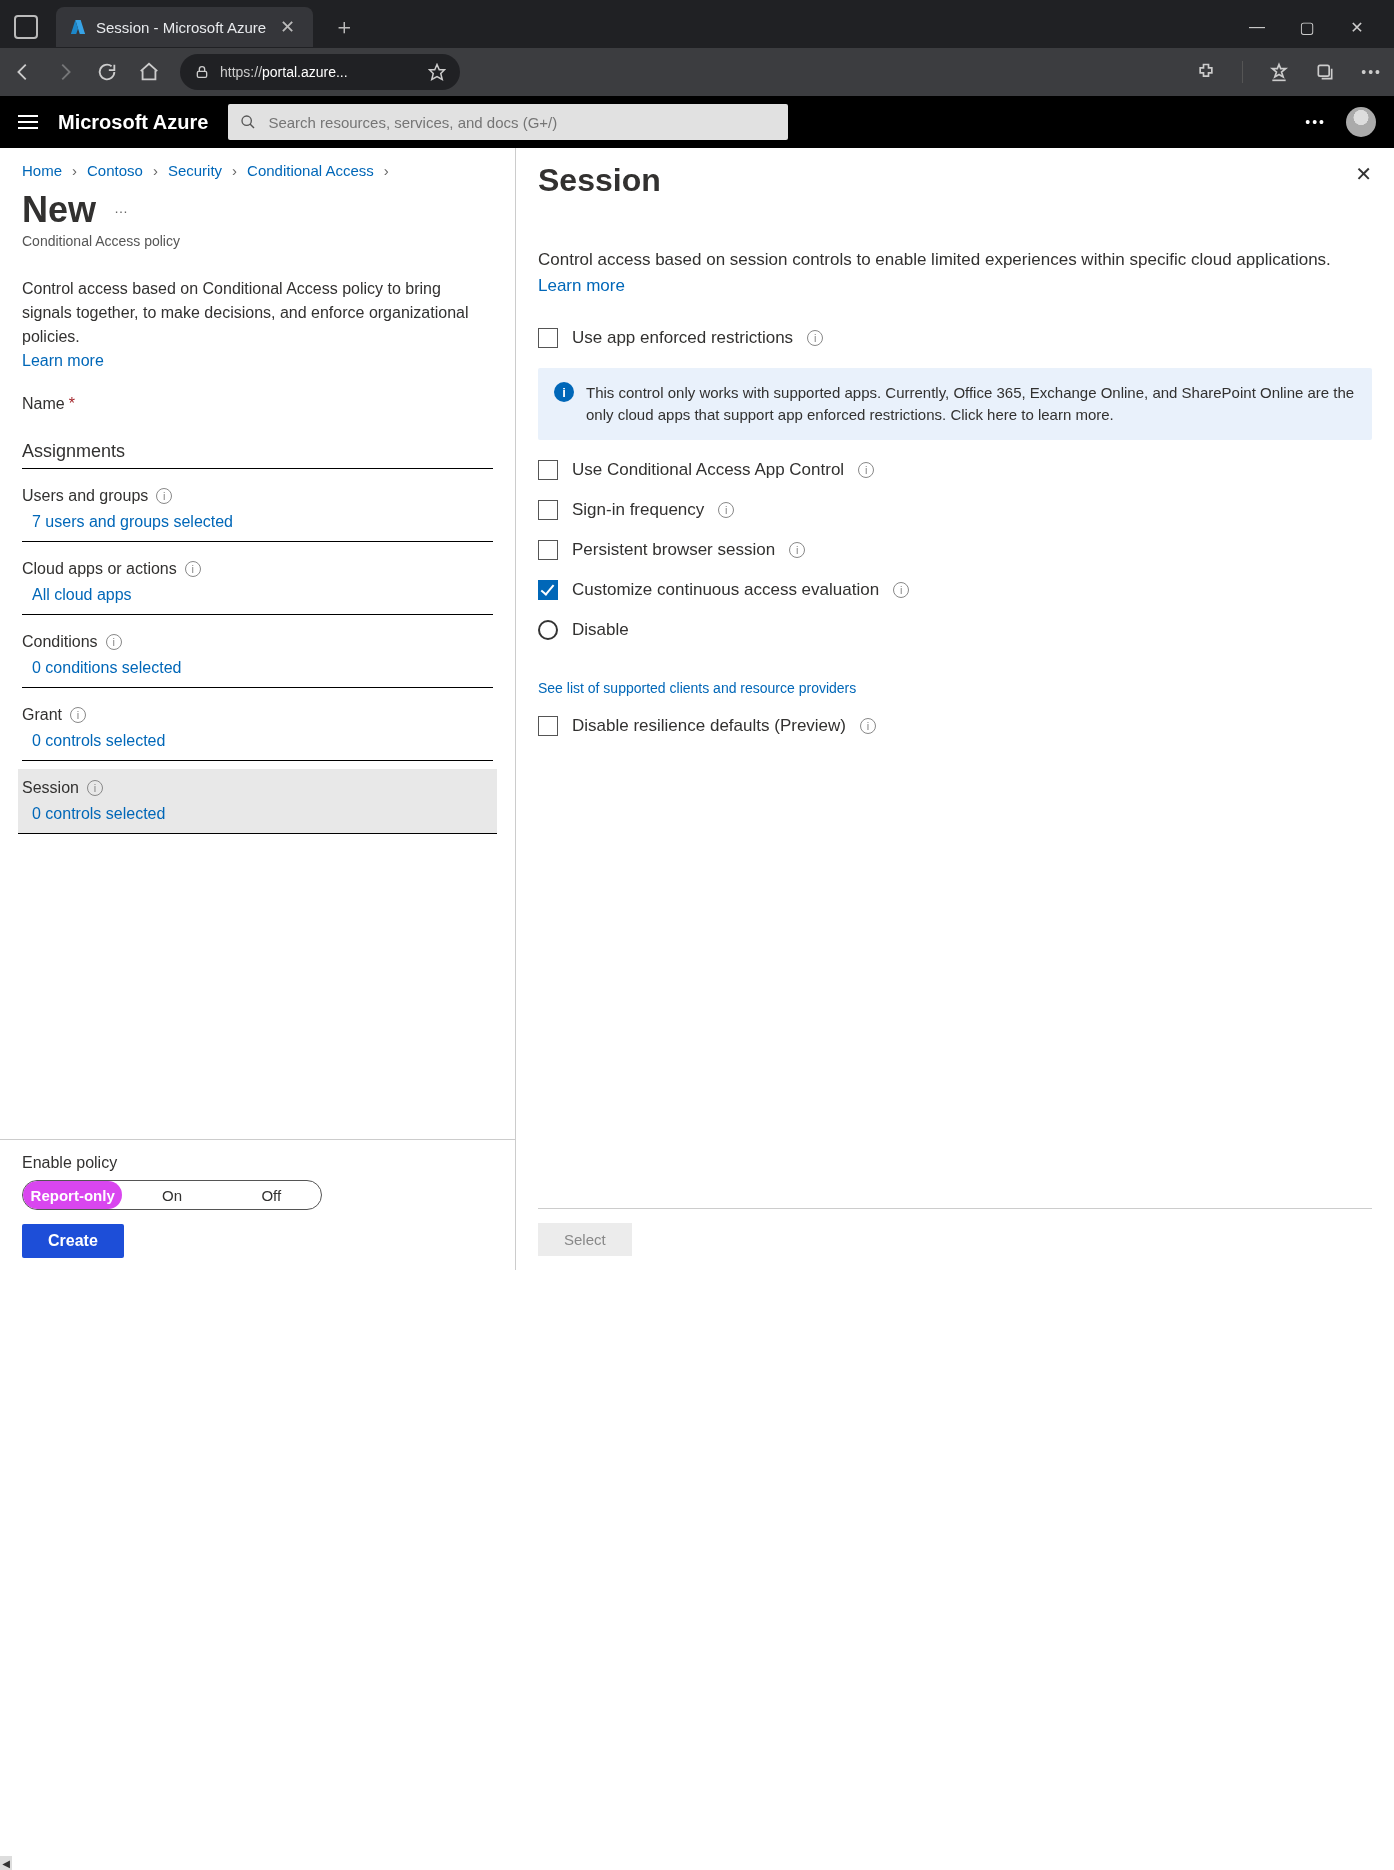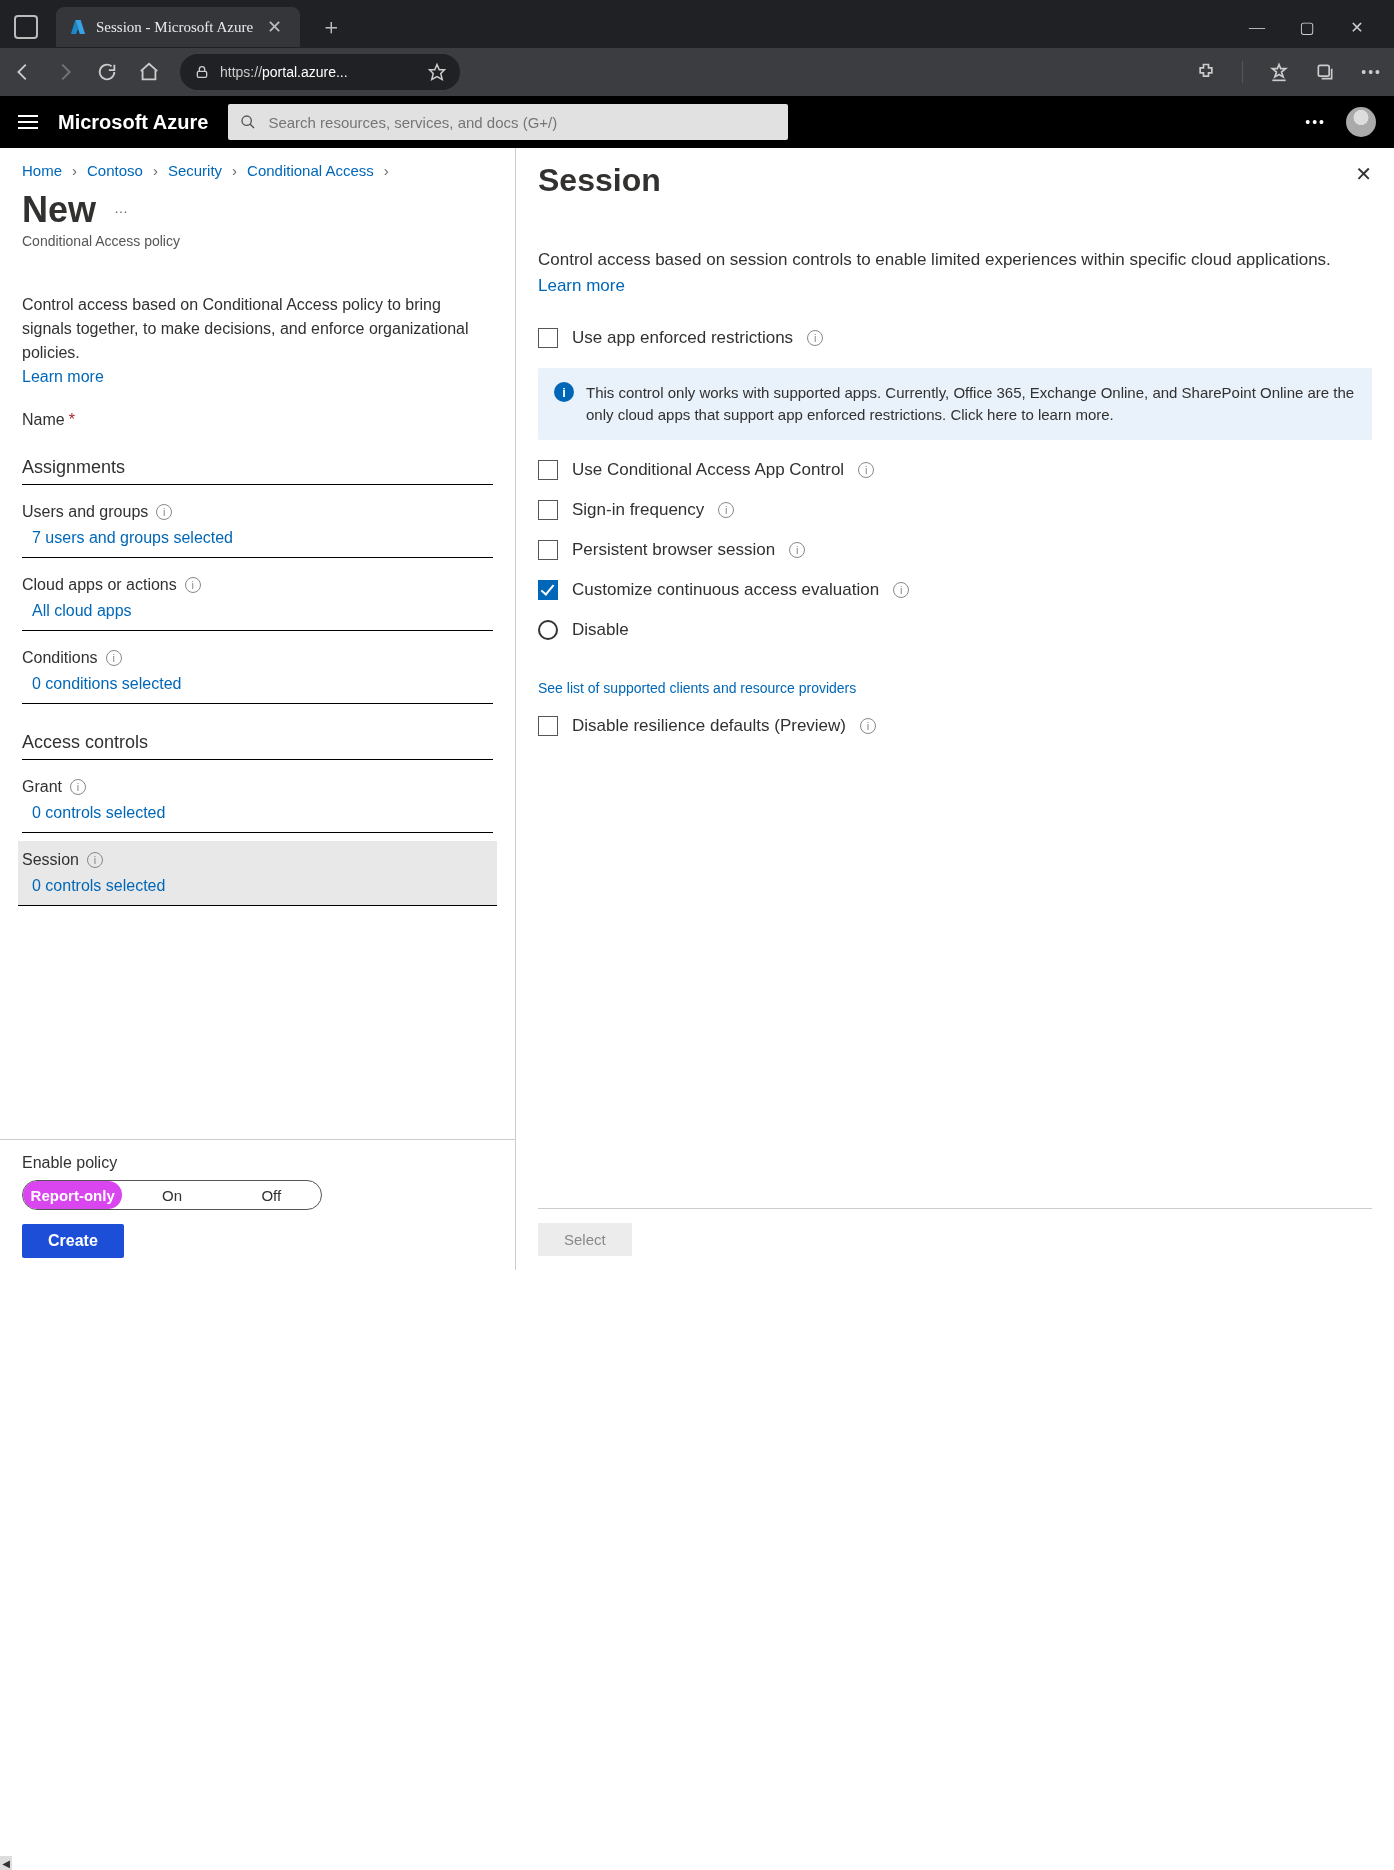--- a/index.html
+++ b/index.html
@@ -1,19 +1,19 @@
 <!DOCTYPE html>
 <html><head>
 <meta charset="utf-8">
 <style>
   * { box-sizing: border-box; }
   html, body { margin: 0; padding: 0; font-family: "Segoe UI", Arial, sans-serif; font-size: 14px; color: #323130; background: #fff; }
   
   .chrome { background: #202124; }
-  .tab-bar { display: flex; align-items: center; height: 48px; padding: 6px 8px 0 8px; gap: 8px; font-family: Liberation Serif, serif; }
+  .tab-bar { display: flex; align-items: center; height: 48px; padding: 6px 8px 0 8px; gap: 8px; }
   .tab-window-icon { width: 24px; height: 24px; border: 2px solid #bbb; border-radius: 4px; margin: 0 10px 0 6px; }
   .tab { display: flex; align-items: center; background: #35363a; border-radius: 8px 8px 0 0; padding: 0 14px; height: 40px; gap: 10px; color: #e8eaed; font-size: 15px; max-width: 320px; }
   .tab-azure-icon { width: 16px; height: 16px; }
   .tab-close { color: #bbb; font-size: 18px; padding: 0 4px; cursor: pointer; }
   .tab-add { color: #bbb; font-size: 22px; padding: 0 12px; cursor: pointer; }
   .win-btns { margin-left: auto; display: flex; gap: 32px; padding-right: 20px; color: #ccc; }
   .win-btn { width: 18px; text-align: center; cursor: pointer; font-size: 16px; }
   .addr-bar { display: flex; align-items: center; height: 48px; padding: 0 12px; gap: 20px; background: #35363a; }
   .addr-bar.dark2 { background: #3c3d40; }
   .nav-icon { width: 22px; height: 22px; color: #ccc; cursor: pointer; display:flex; align-items:center; justify-content:center; }
@@ -37,21 +37,21 @@
   .left-col { width: 516px; display: flex; flex-direction: column; border-right: 1px solid #ccc; }
   .left-scroll { padding: 14px 22px 0 22px; flex: 1; overflow: hidden; }
   .right-col { flex:1; padding: 14px 22px 0 22px; display:flex; flex-direction:column; }
   
   .breadcrumb { display: flex; gap: 10px; font-size: 15px; }
   .breadcrumb a { color: #0067b8; text-decoration: none; cursor:pointer; }
   .chev { color: #666; }
   .page-title-row { display:flex; align-items:center; gap:18px; margin-top: 6px; }
   .page-title { font-size: 36px; font-weight: 600; margin: 4px 0 0 0; }
   .subtitle { color: #555; margin-top: 2px; }
-  .desc { margin-top: 44px; font-size: 16px; line-height: 1.5; }
+  .desc { margin-top: 28px; font-size: 16px; line-height: 1.5; }
   .link { color: #0067b8; cursor:pointer; }
   
   .field-label { margin-top: 22px; font-size: 16px; }
   .req { color: #a4262c; margin-left: 4px; }
   .name-input-wrap { position: relative; margin-top: 6px; }
   .name-input { width: 380px; border: 1px solid #8661c5; padding: 7px 34px 7px 10px; font-size: 16px; outline:none; }
   .name-check { position:absolute; right:10px; top:8px; color:#107c10; font-weight:bold; }
   
   .section-title { font-size: 18px; font-weight: 400; border-bottom: 1px solid #000; padding-bottom: 6px; margin-top: 28px; }
   .item-block { border-bottom: 1px solid #000; padding: 10px 0 10px 0; margin-top: 8px; }
@@ -222,21 +222,20 @@
       </div>
 
       <div class="item-block">
         <div class="item-head">
             <span>Conditions</span>
             <span class="info-icon">i</span>
           </div>
         <div class="item-link">0 conditions selected</div>
       </div>
 
-      <div class="section-title">Access controls</div>
 
       <div class="item-block">
         <div class="item-head">
             <span>Grant</span>
             <span class="info-icon">i</span>
           </div>
         <div class="item-link">0 controls selected</div>
       </div>
 
       <div class="item-block selected">

